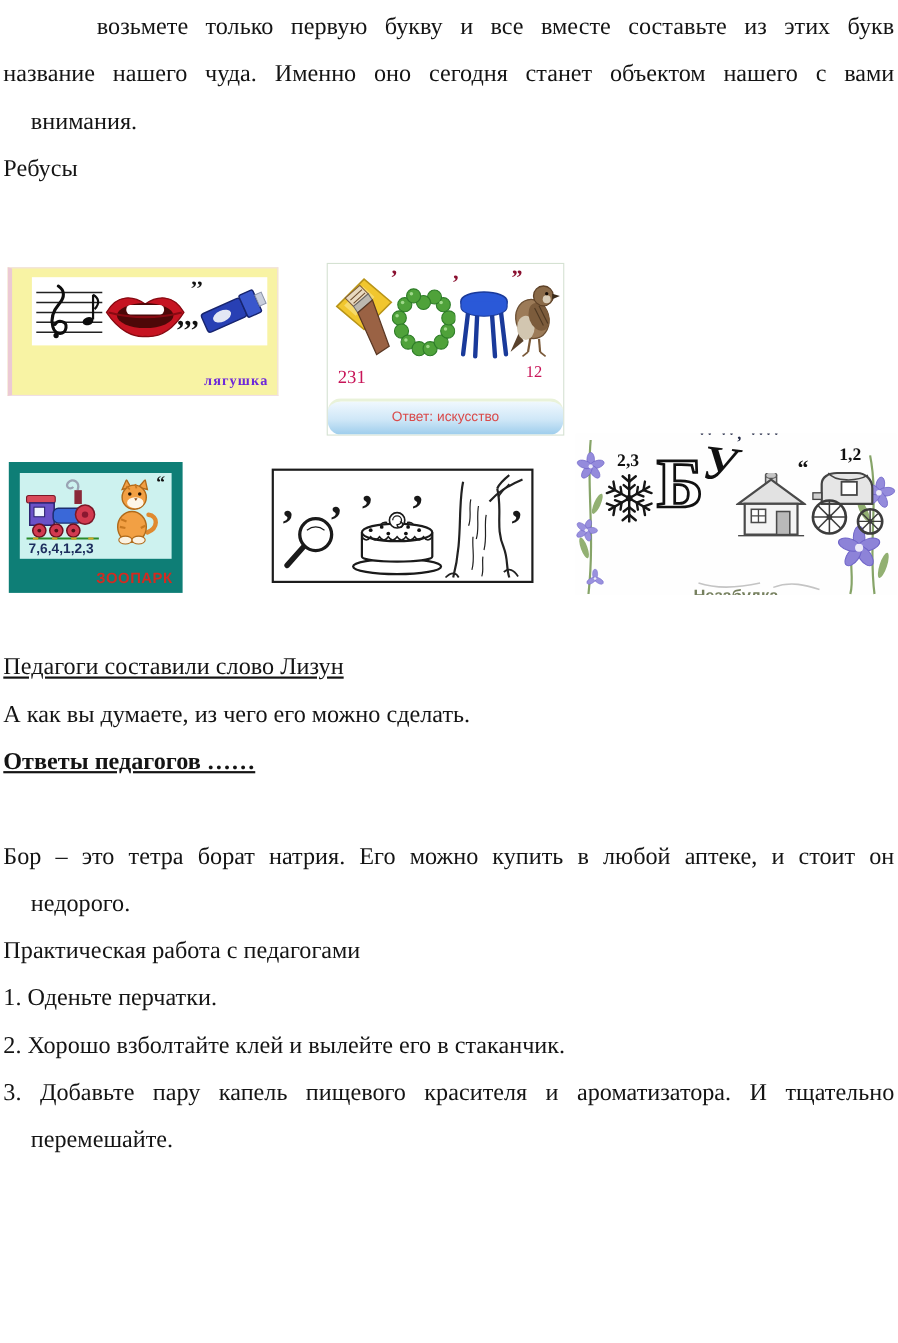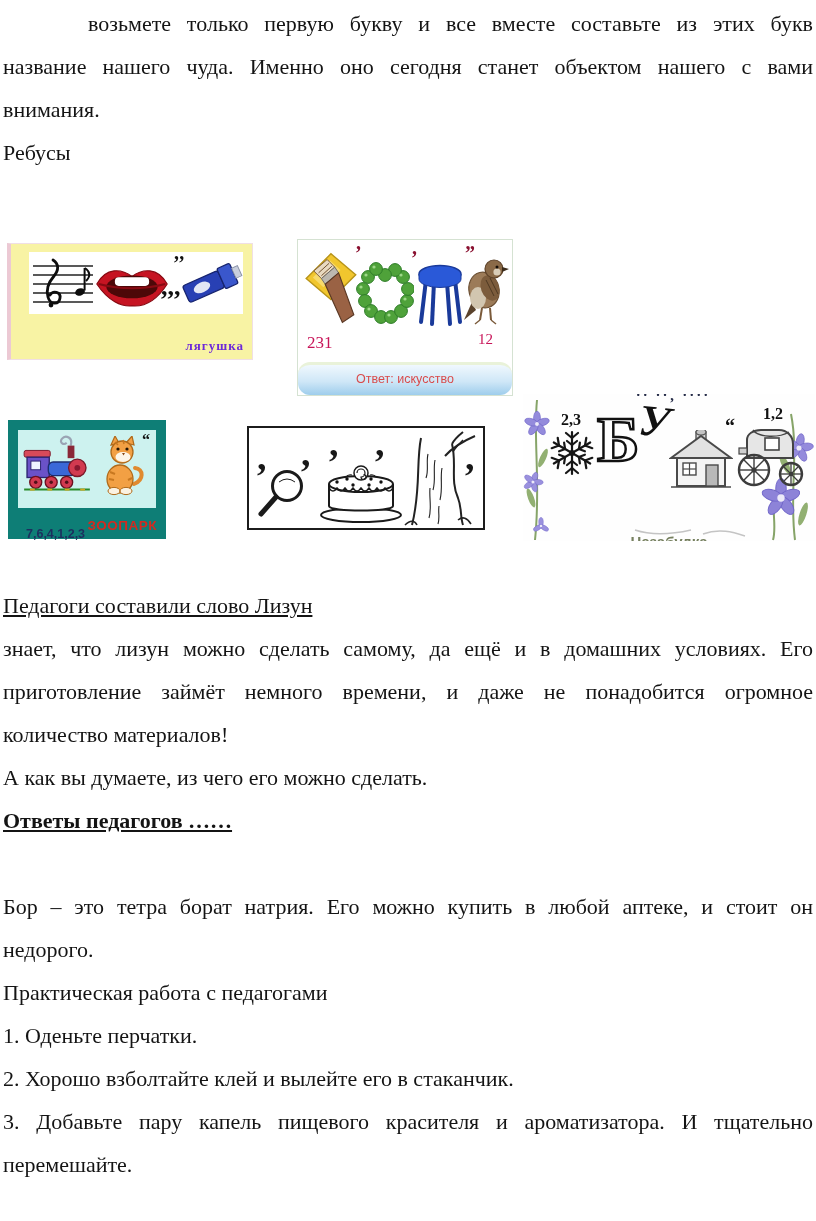--- a/index.html
+++ b/index.html
@@ -3,21 +3,21 @@
 <meta charset="utf-8">
 <style>
   html,body { margin:0; padding:0; background:#fff; }
   body {
     width:816px; height:1221px; overflow:hidden;
     font-family:"Liberation Serif","DejaVu Serif",serif;
     font-size:22px; color:#141414;
   }
   .doc { padding:2px 3px 0 3px; }
   .tline { line-height:43px; text-align:justify; text-align-last:justify; white-space:normal; }
-  .tline.last { text-align-last:auto; }
+  .tline.last { text-align-last:auto;margin-left:25px; }
   .para { line-height:43px; }
   .indent { text-indent:85px; }
   .u { text-decoration:underline; }
   .it { }
   .b { font-weight:bold; }
   .blank { height:43px; }
 
   
   .figures { position:relative; height:410px; }
   .rebus { position:absolute; box-sizing:border-box; }
@@ -35,21 +35,21 @@
   .num-crimson { font-weight:normal; font-size:17px; line-height:1; }
   .apos { font-size:20px; }
   .answer-bar { position:absolute; left:0; right:0; bottom:0; height:30px;
     border-top:3px solid #e9f2d9; text-align:center; line-height:28px;
     font-family:"Liberation Sans","DejaVu Sans",sans-serif; font-size:12.5px;
     background:linear-gradient(180deg,#f0f8fe 0%,#cfe7f7 55%,#9ecdec 100%);border-radius:12px; }
 
   
   .r-zoo { left:5px; top:246px; width:158px; height:119px; background:#0e7e76; }
   .r-zoo .inner { position:absolute; left:10px; top:10px; width:138px; height:78px; background:#cdf2ef; }
-  .zoo-nums { font-family:"Liberation Sans","DejaVu Sans",sans-serif; font-weight:bold; font-size:12.5px; color:#1d2e5e; line-height:1;margin-top:35px; }
+  .zoo-nums { font-family:"Liberation Sans","DejaVu Sans",sans-serif; font-weight:bold; font-size:12.5px; color:#1d2e5e; line-height:1; }
   .cap-zoo { position:absolute; right:9px; bottom:6px; font-family:"Liberation Sans","DejaVu Sans",sans-serif;
     font-weight:bold; font-size:13.5px; letter-spacing:.5px; }
 
   
   .r-cake { left:244px; top:252px; width:238px; height:104px; background:#fff; border:2px solid #1c1c1c; }
 
   
   .r-forget { left:520px; top:220px; width:292px; height:147px; background:#fefefe; overflow:hidden; }
   .cutoff { position:absolute; left:70px; top:-7px; width:160px; text-align:center;
     font-weight:bold; font-size:15px; color:#262c48; letter-spacing:2px; }
@@ -422,25 +422,20 @@
         </g>
         <circle cx="56" cy="48" r="2.2" fill="#3c3c3c"></circle>
       </svg>
       <div class="cap-forget" style="color:#76805f">Незабудка</div>
     </div>
   </div>
 
   <div class="para it u">Педагоги составили слово Лизун</div>
 
   <div>
-    <div>
-        <div class="tline">знает, что лизун можно сделать самому, да ещё и в домашних условиях. Его</div>
-        <div class="tline">приготовление займёт немного времени, и даже не понадобится огромное</div>
-        <div class="tline last">количество материалов!</div>
-      </div>
   </div>
 
   <div class="para">А  как вы думаете, из чего его можно сделать.</div>
   <div class="para it b u">Ответы педагогов ……</div>
   <div class="blank"></div>
   <div>
       <div class="tline">Бор – это тетра борат натрия. Его можно купить в любой аптеке, и стоит он</div>
       <div class="tline last">недорого.</div>
     </div>
   <div class="para it">Практическая работа с педагогами</div>

